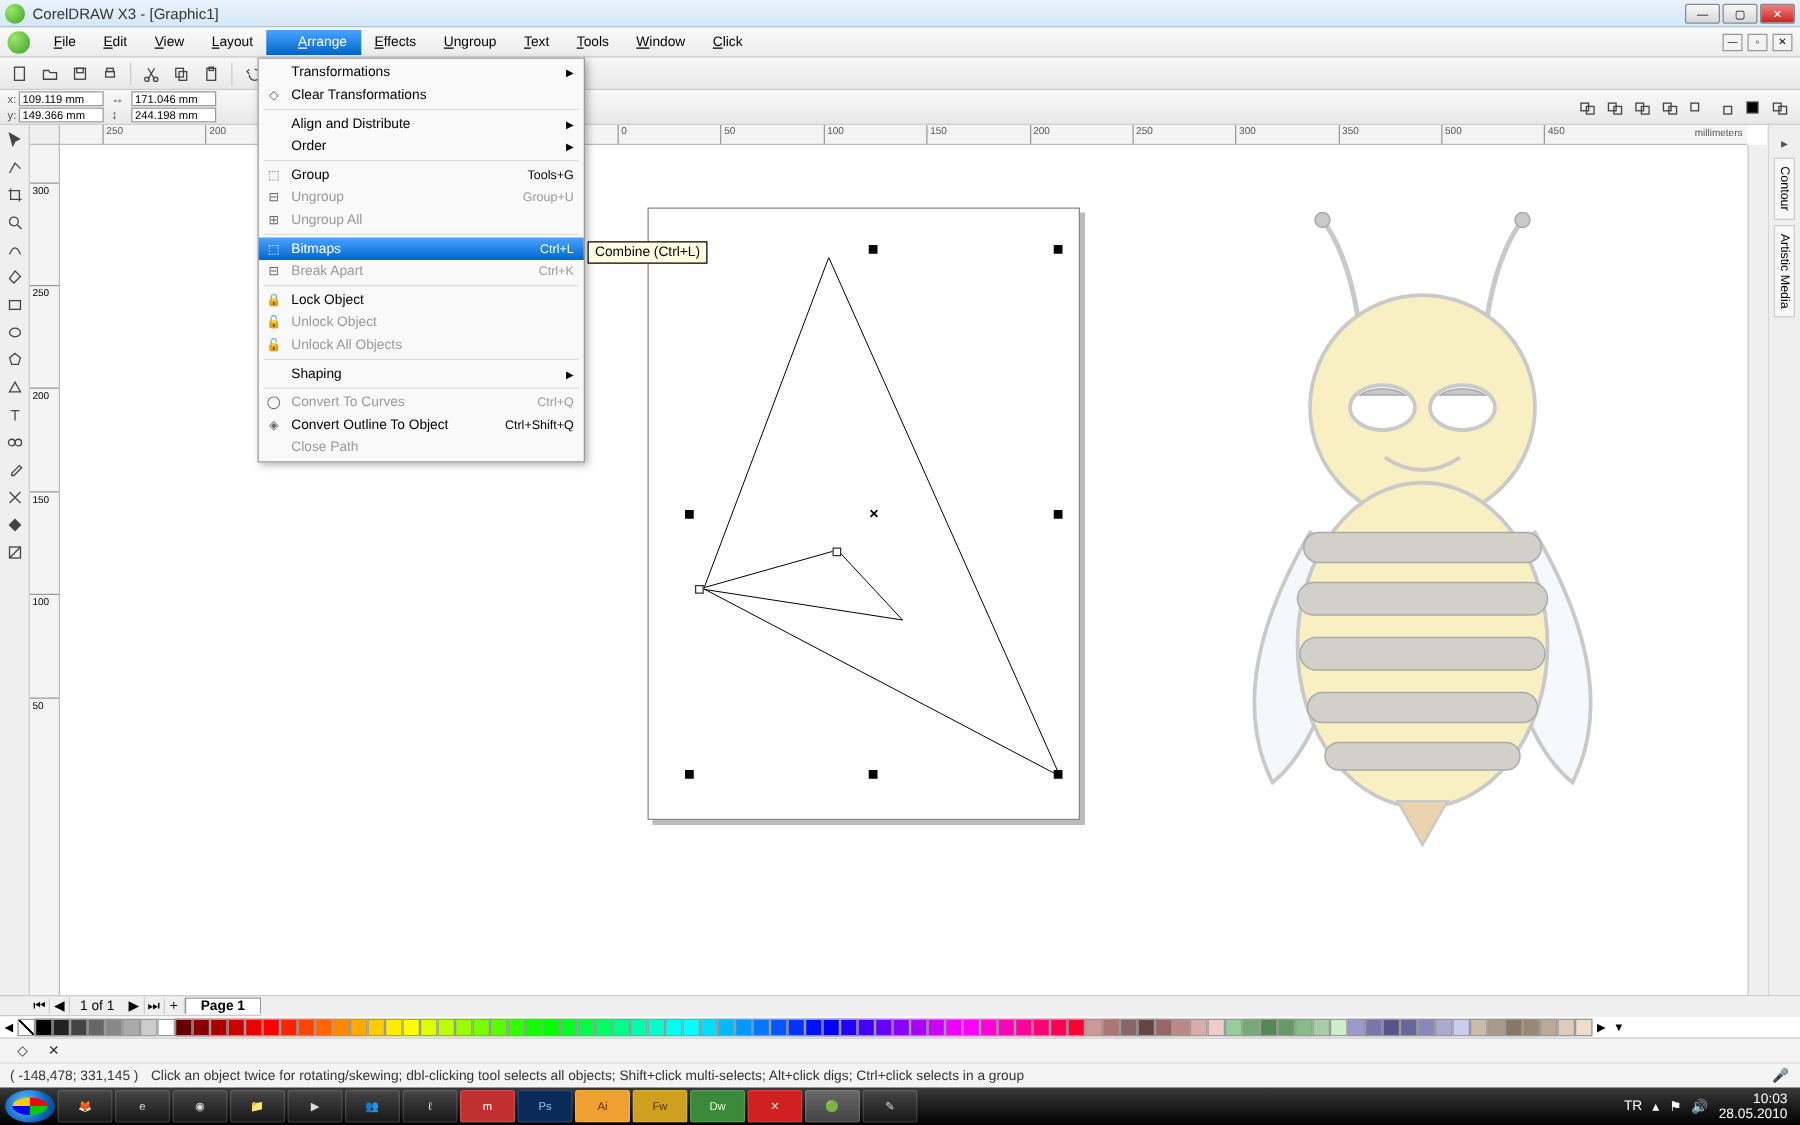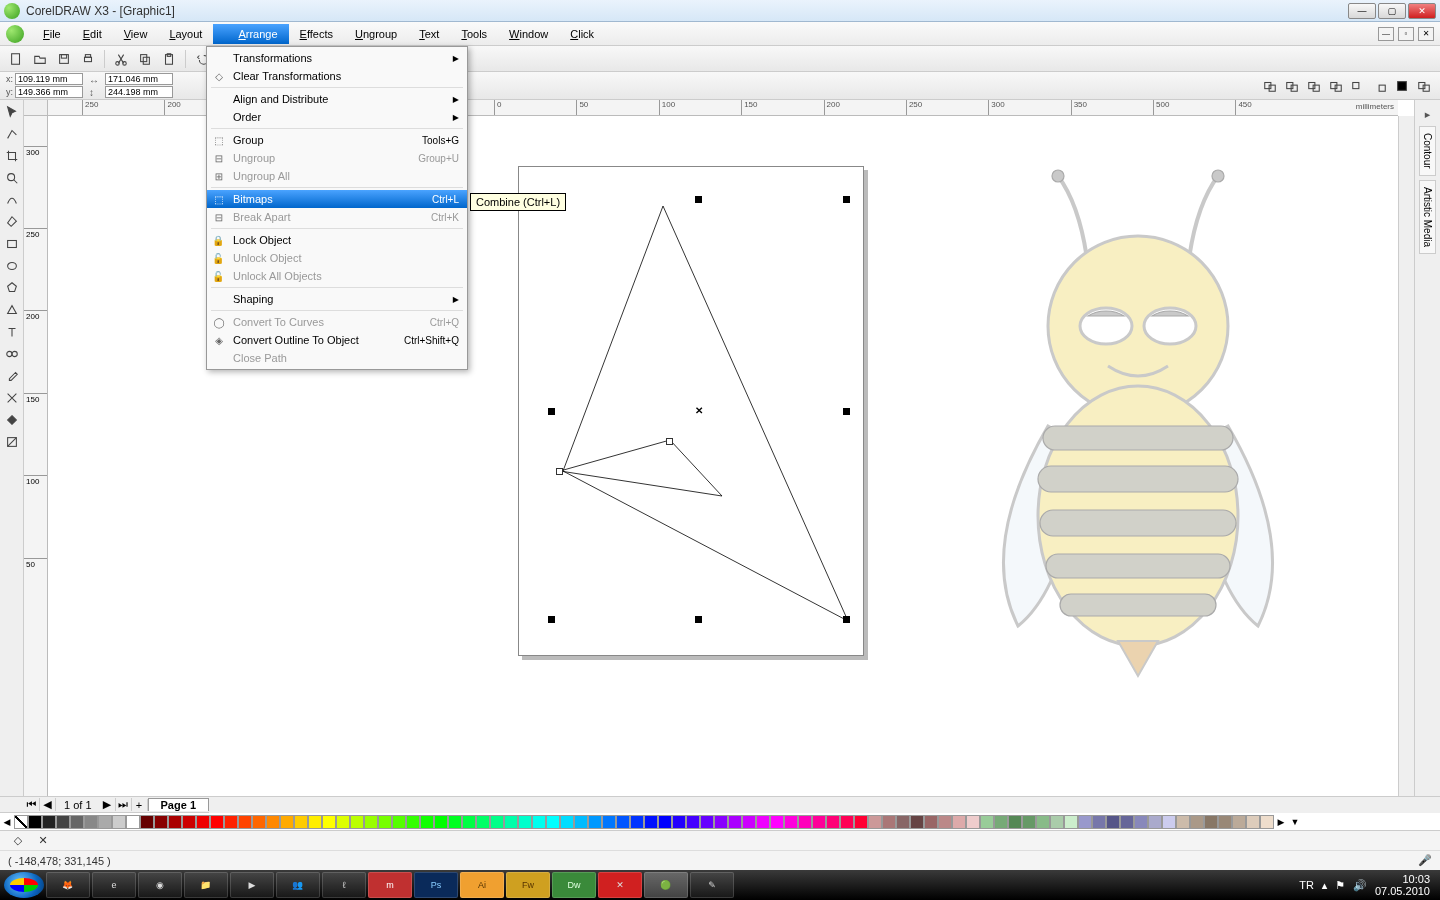--- a/index.html
+++ b/index.html
@@ -541,20 +541,21 @@
 </div>
 
 <div class="status1">
   <div style="width:20px;text-align:center">◇</div>
   <div style="width:30px;text-align:center">✕</div>
 </div>
 
 <div class="status2">
   <span>( -148,478; 331,145 )</span>
   <span style="width:10px"></span>
+  <span>Click an object twice for rotating/skewing; dbl-clicking tool selects all objects; Shift+click multi-selects; Alt+click digs; Ctrl+click selects in a group</span>
   <span style="margin-left:auto">🎤</span>
 </div>
 
 <div class="taskbar">
   <div class="start"></div>
   <div class="task">🦊</div>
   <div class="task">e</div>
   <div class="task">◉</div>
   <div class="task">📁</div>
   <div class="task">▶</div>
@@ -568,21 +569,21 @@
   <div class="task" style="background:#d02020">✕</div>
   <div class="task active">🟢</div>
   <div class="task">✎</div>
   <div class="tray">
     <span>TR</span>
     <span>▴</span>
     <span>⚑</span>
     <span>🔊</span>
     <div class="clock">
       <div>10:03</div>
-      <div>07.05.2010</div>
+      <div>28.05.2010</div>
     </div>
   </div>
 </div>
 
 <div class="dropdown" id="dropdown">
     <div class="dd-item">
       <span>Transformations</span>
       <span class="arrow">▶</span>
     </div>
     <div class="dd-item">

